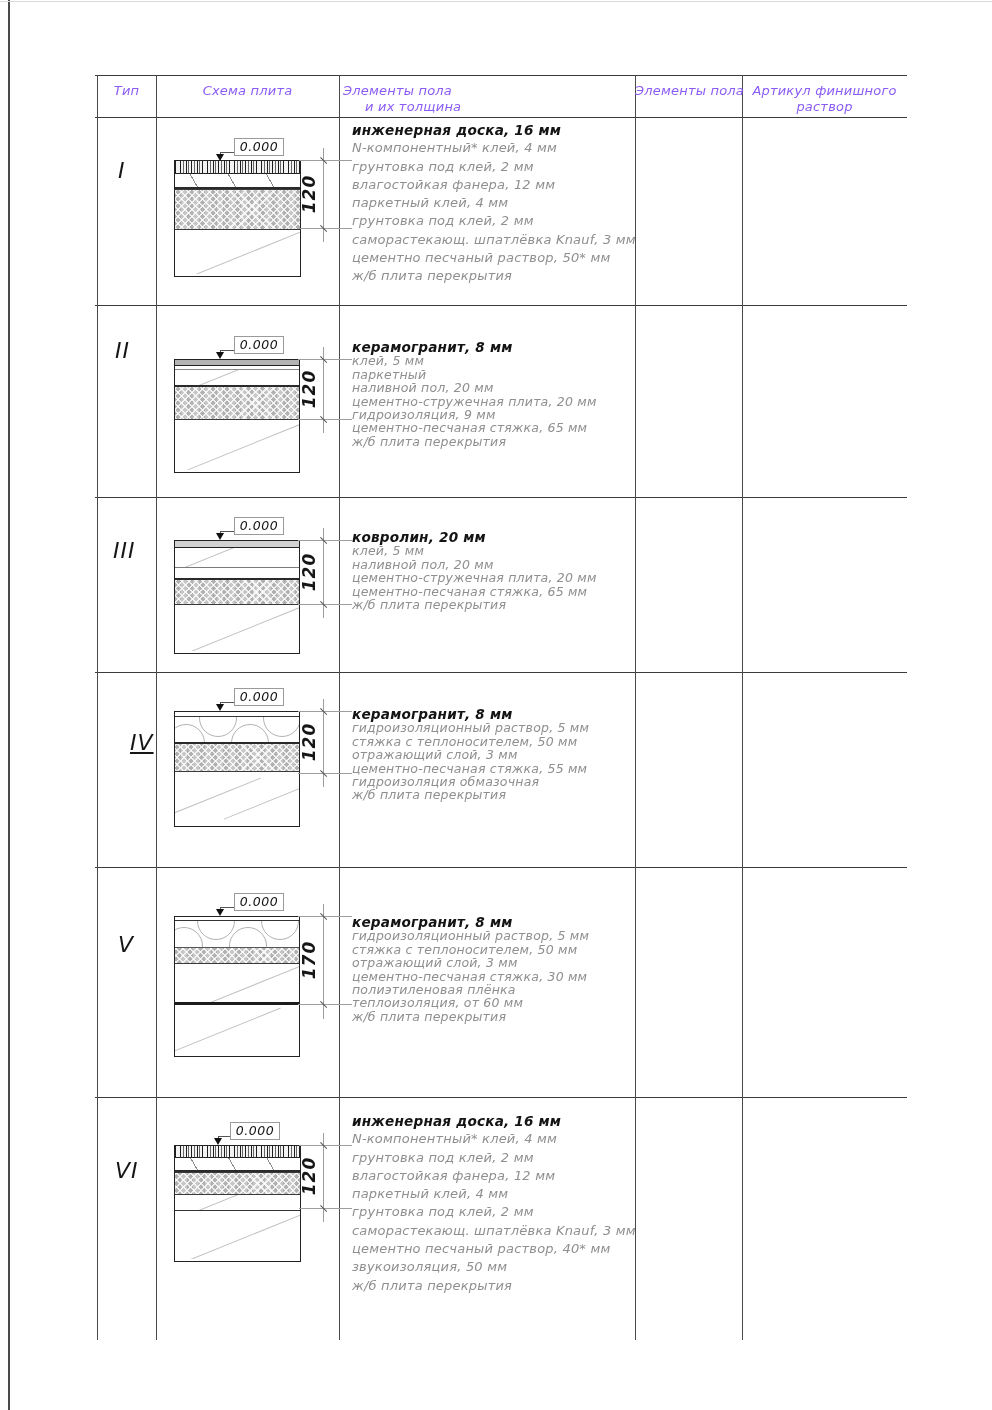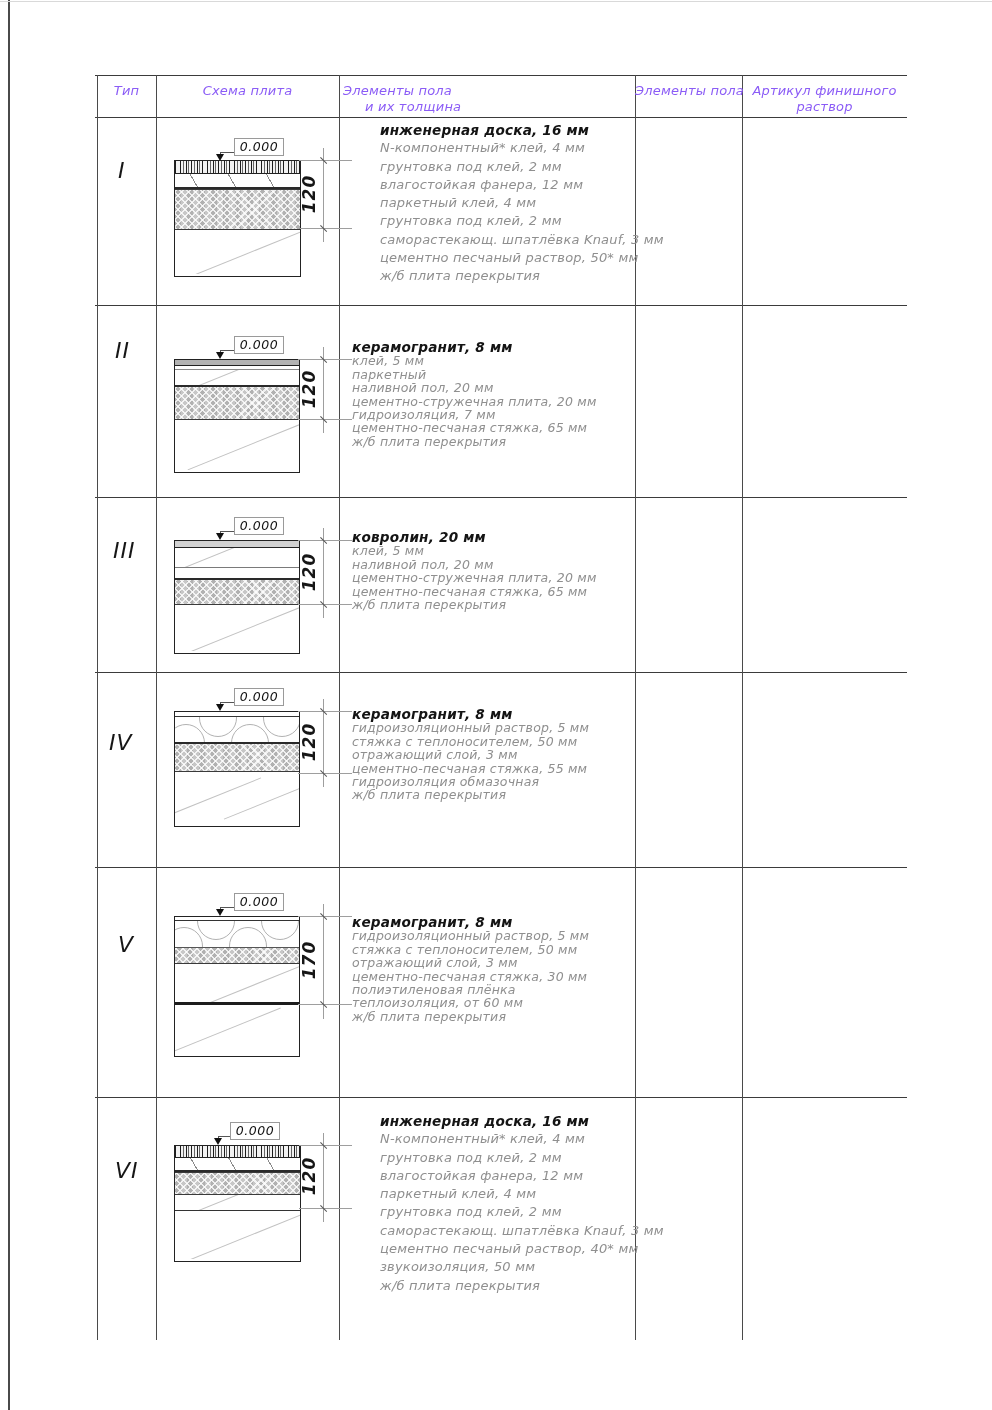--- a/index.html
+++ b/index.html
@@ -18,21 +18,21 @@
   
   .hdr{position:absolute;font-size:13px;color:#8b5cf6;white-space:nowrap;letter-spacing:.2px;}
   .hdr.center{text-align:center;}
 
   
   .type-label{position:absolute;font-size:22px;color:#161616;letter-spacing:1px;}
 
   
   .layers{position:absolute;left:352px;width:286px;white-space:nowrap;}
   .layer-line{color:#8f8f8f;letter-spacing:.2px;}
-  .lh-wide .layer-line{font-size:13px;line-height:18.3px;margin-left:28px;}
+  .lh-wide .layer-line{font-size:13px;line-height:18.3px;}
   .lh-tight .layer-line{font-size:12.5px;line-height:13.4px;}
   .layers .layer-line.first{font-weight:700;color:#141414;font-size:13.6px;}
 
   
   .elev-box{position:absolute;width:48px;height:16px;border:1px solid #9a9a9a;background:#fff;
             font-size:12.5px;color:#111;text-align:center;line-height:15px;letter-spacing:.5px;}
   .elev-h{position:absolute;height:1px;background:#555;}
   .elev-v{position:absolute;width:1px;background:#555;}
   .elev-arrow{position:absolute;width:0;height:0;border-left:4px solid transparent;
               border-right:4px solid transparent;border-top:7px solid #111;}
@@ -159,21 +159,21 @@
     <div class="dim-tick" style="left:318.5px;top:358.5px;"></div>
     <div class="dim-tick" style="left:318.5px;top:418.5px;"></div>
     <div class="dim-text" style="left:278px;top:380px;">120</div>
 
     <div class="layers lh-tight" style="top:341px;">
         <div class="layer-line first">керамогранит, 8 мм</div>
         <div class="layer-line">клей, 5 мм</div>
         <div class="layer-line">паркетный</div>
         <div class="layer-line">наливной пол, 20 мм</div>
         <div class="layer-line">цементно-стружечная плита, 20 мм</div>
-        <div class="layer-line">гидроизоляция, 7 мм</div>
+        <div class="layer-line">гидроизоляция, 9 мм</div>
         <div class="layer-line">цементно-песчаная стяжка, 65 мм</div>
         <div class="layer-line">ж/б плита перекрытия</div>
       </div>
   </div>
 
   <div>
     <div class="type-label" style="left:113px;top:538px;">III</div>
 
     <div class="elev-box" style="left:234px;top:517px;">0.000</div>
     <div class="elev-h" style="left:220px;top:531px;width:14px;"></div>
@@ -203,21 +203,21 @@
         <div class="layer-line first">ковролин, 20 мм</div>
         <div class="layer-line">клей, 5 мм</div>
         <div class="layer-line">наливной пол, 20 мм</div>
         <div class="layer-line">цементно-стружечная плита, 20 мм</div>
         <div class="layer-line">цементно-песчаная стяжка, 65 мм</div>
         <div class="layer-line">ж/б плита перекрытия</div>
       </div>
   </div>
 
   <div>
-    <div class="type-label" style="left:109px;top:730px;">IV</div>
+    <div class="type-label" style="left:130px;top:730px;text-decoration:underline;">IV</div>
 
     <div class="elev-box" style="left:234px;top:688px;">0.000</div>
     <div class="elev-h" style="left:220px;top:702px;width:14px;"></div>
     <div class="elev-v" style="left:220px;top:702px;height:3px;"></div>
     <div class="elev-arrow" style="left:216px;top:704px;"></div>
 
     <div class="stack" style="left:174px;top:711px;width:124px;height:114px;">
       <div class="lay lay-white" style="height:5px;border-bottom:1px solid #333;"></div>
       <div class="lay lay-white" style="height:27px;border-bottom:2px solid #2a2a2a;">
         <span class="pipe" style="left:-8px;top:7px;"></span>

